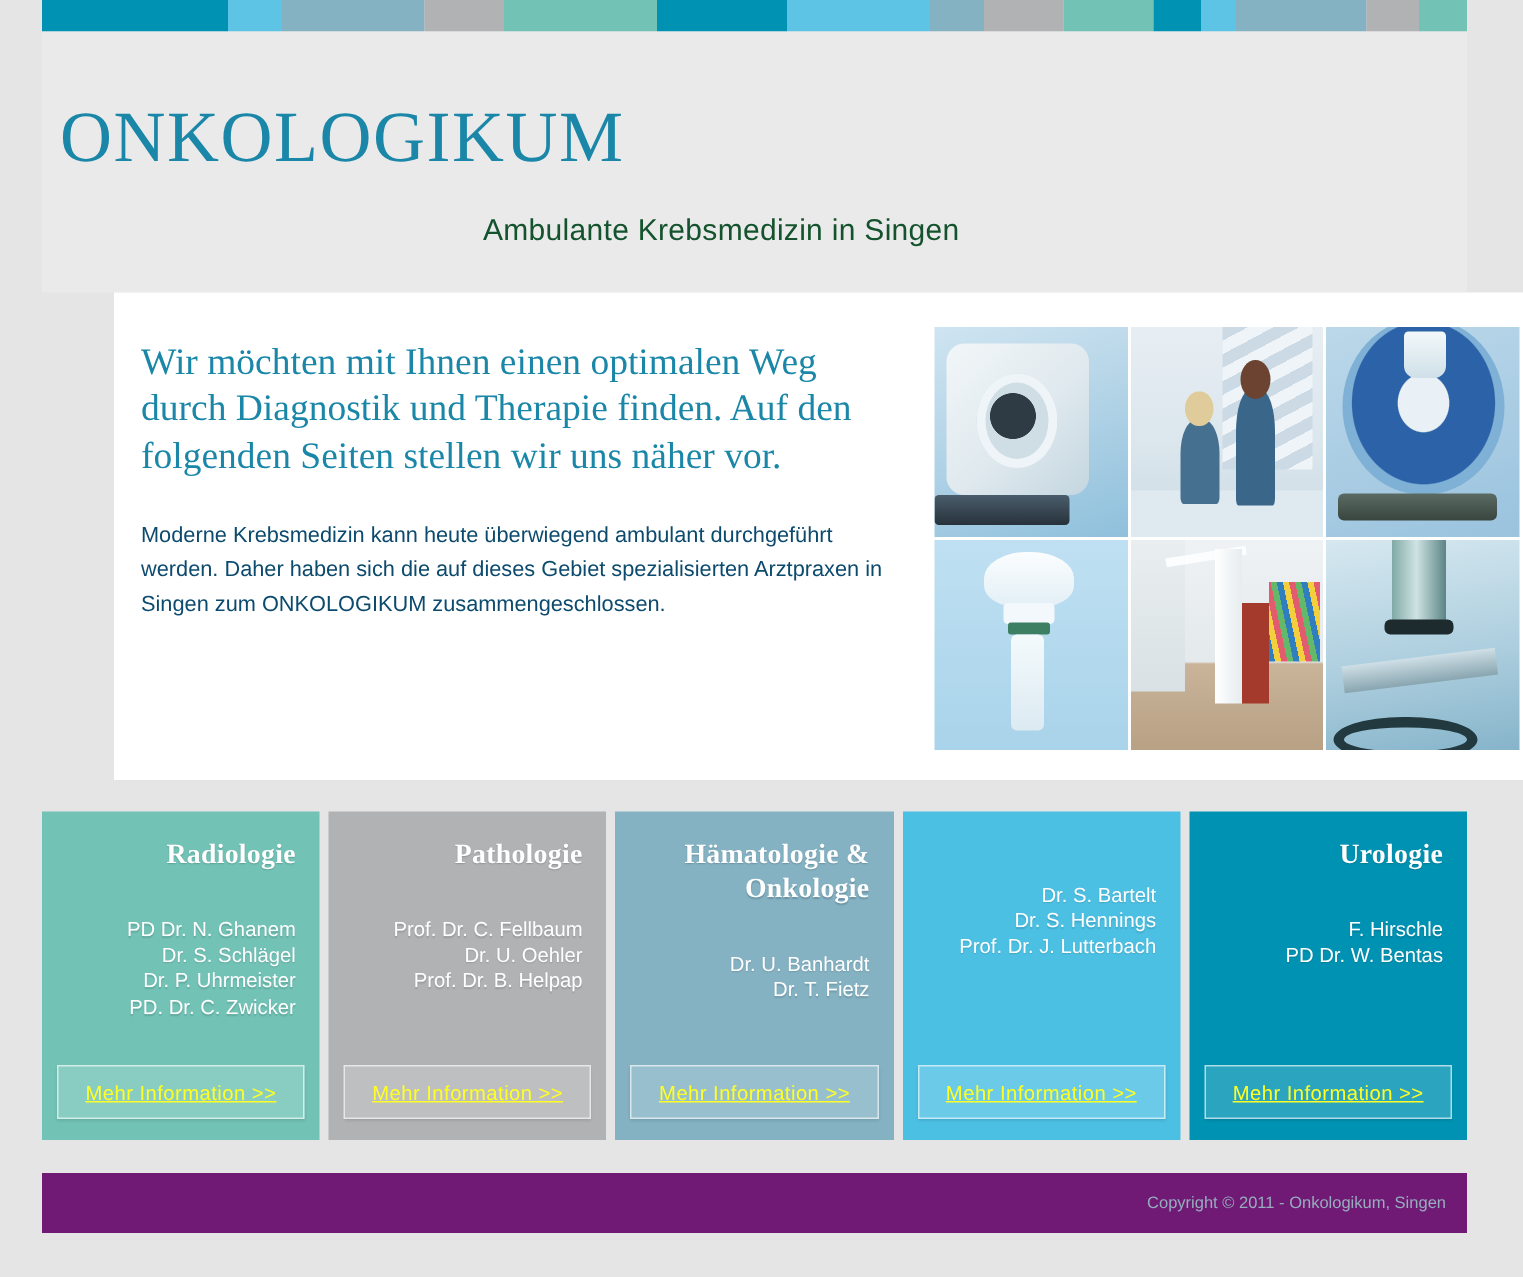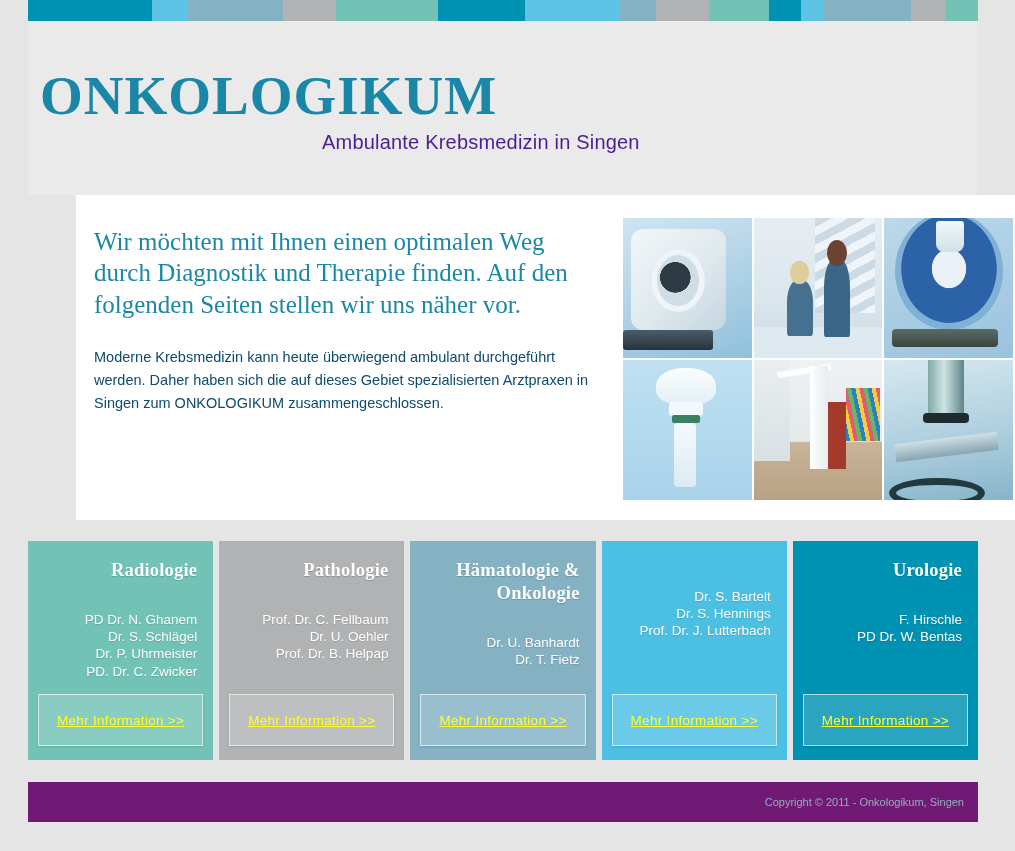--- a/index.html
+++ b/index.html
@@ -30,34 +30,34 @@
     top: 21px;
     width: 950px;
     height: 174px;
     background: #eaeaea;
   }
   #brand-title {
     position: absolute;
     left: 12px;
     top: 47px;
     font-family: "Liberation Serif", serif;
-    font-size: 55px;
+    font-size: 48px;
     letter-spacing: 1px;
     color: #1b87a8;
     line-height: 1;
-    font-weight: 700;
+    font-weight: 400;
     text-align: center;
   }
   #brand-subtitle {
     position: absolute;
     left: 294px;
-    top: 110px;
+    top: 122px;
     font-family: "Liberation Sans", sans-serif;
     font-size: 20px;
-    color: #4c1d95;
+    color: #14532d;
     letter-spacing: 0.2px;
   }
 
   
   #main-panel {
     position: absolute;
     left: 28px;
     top: 195px;
     width: 950px;
     height: 325px;
@@ -259,21 +259,21 @@
     font-size: 13.5px;
     line-height: 1.27;
     color: #ffffff;
     text-shadow: 0 1px 1px rgba(0,0,0,.14);
   }
   .more-button {
     position: absolute;
     left: 10px;
     right: 10px;
     bottom: 14px;
-    height: 52px;
+    height: 36px;
     border-radius: 0;
     border: 1px solid rgba(255,255,255,.62);
     background: rgba(255,255,255,.17);
     box-shadow: 0 1px 2px rgba(0,0,0,.12);
     display: flex;
     align-items: center;
     justify-content: center;
     cursor: pointer;
   }
   .more-button span {

